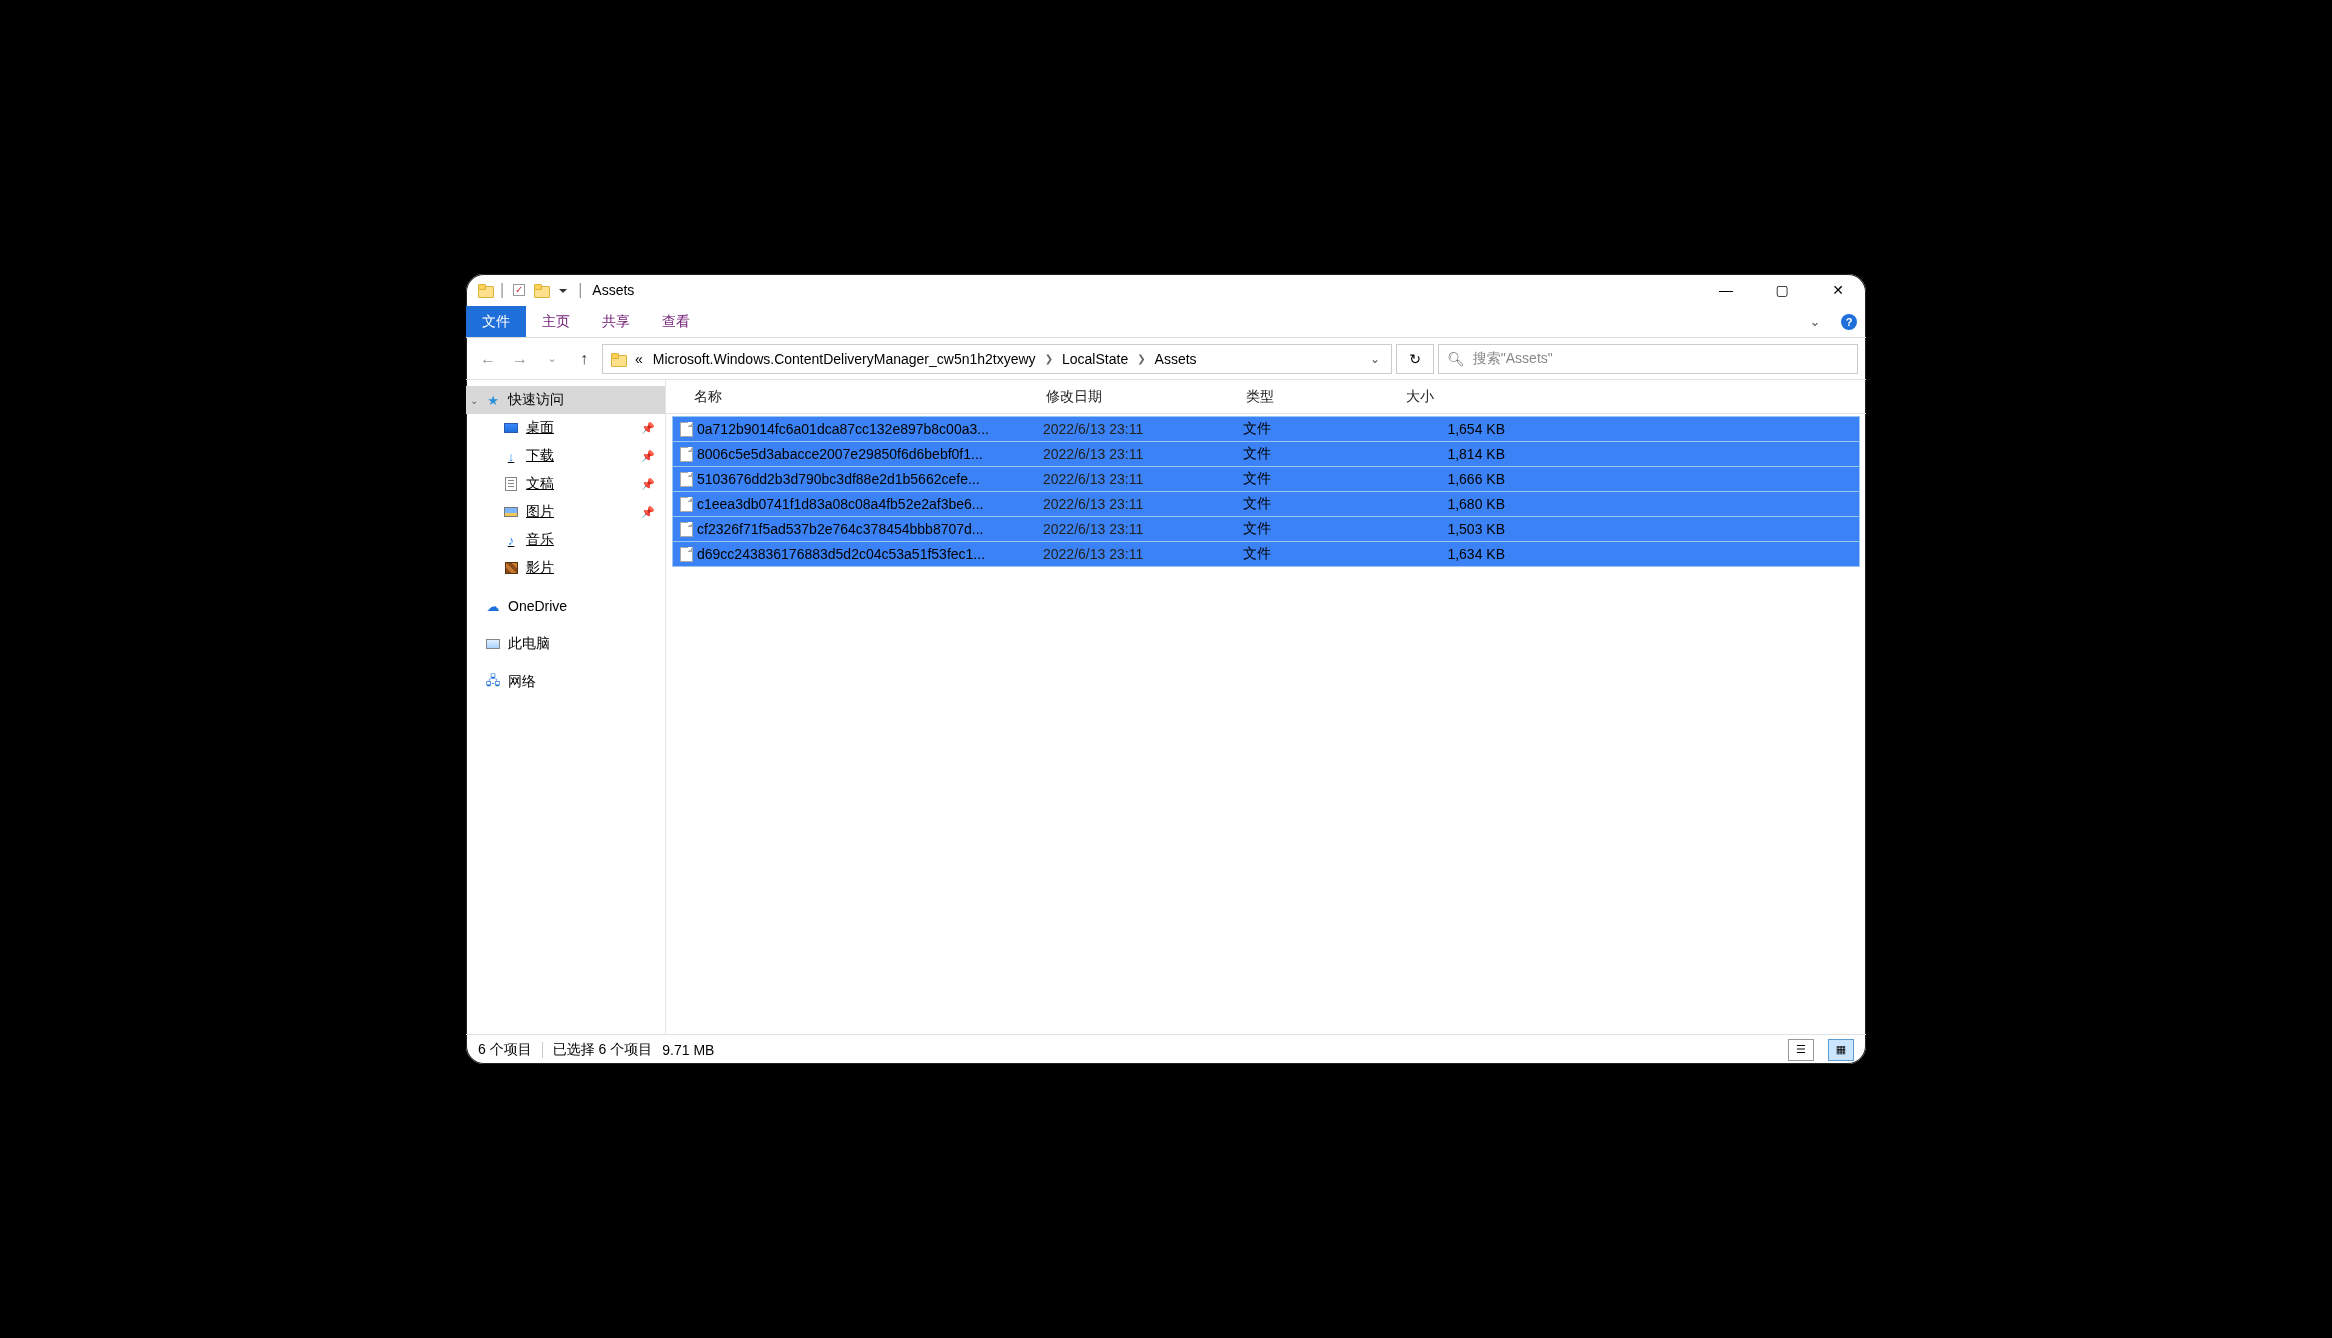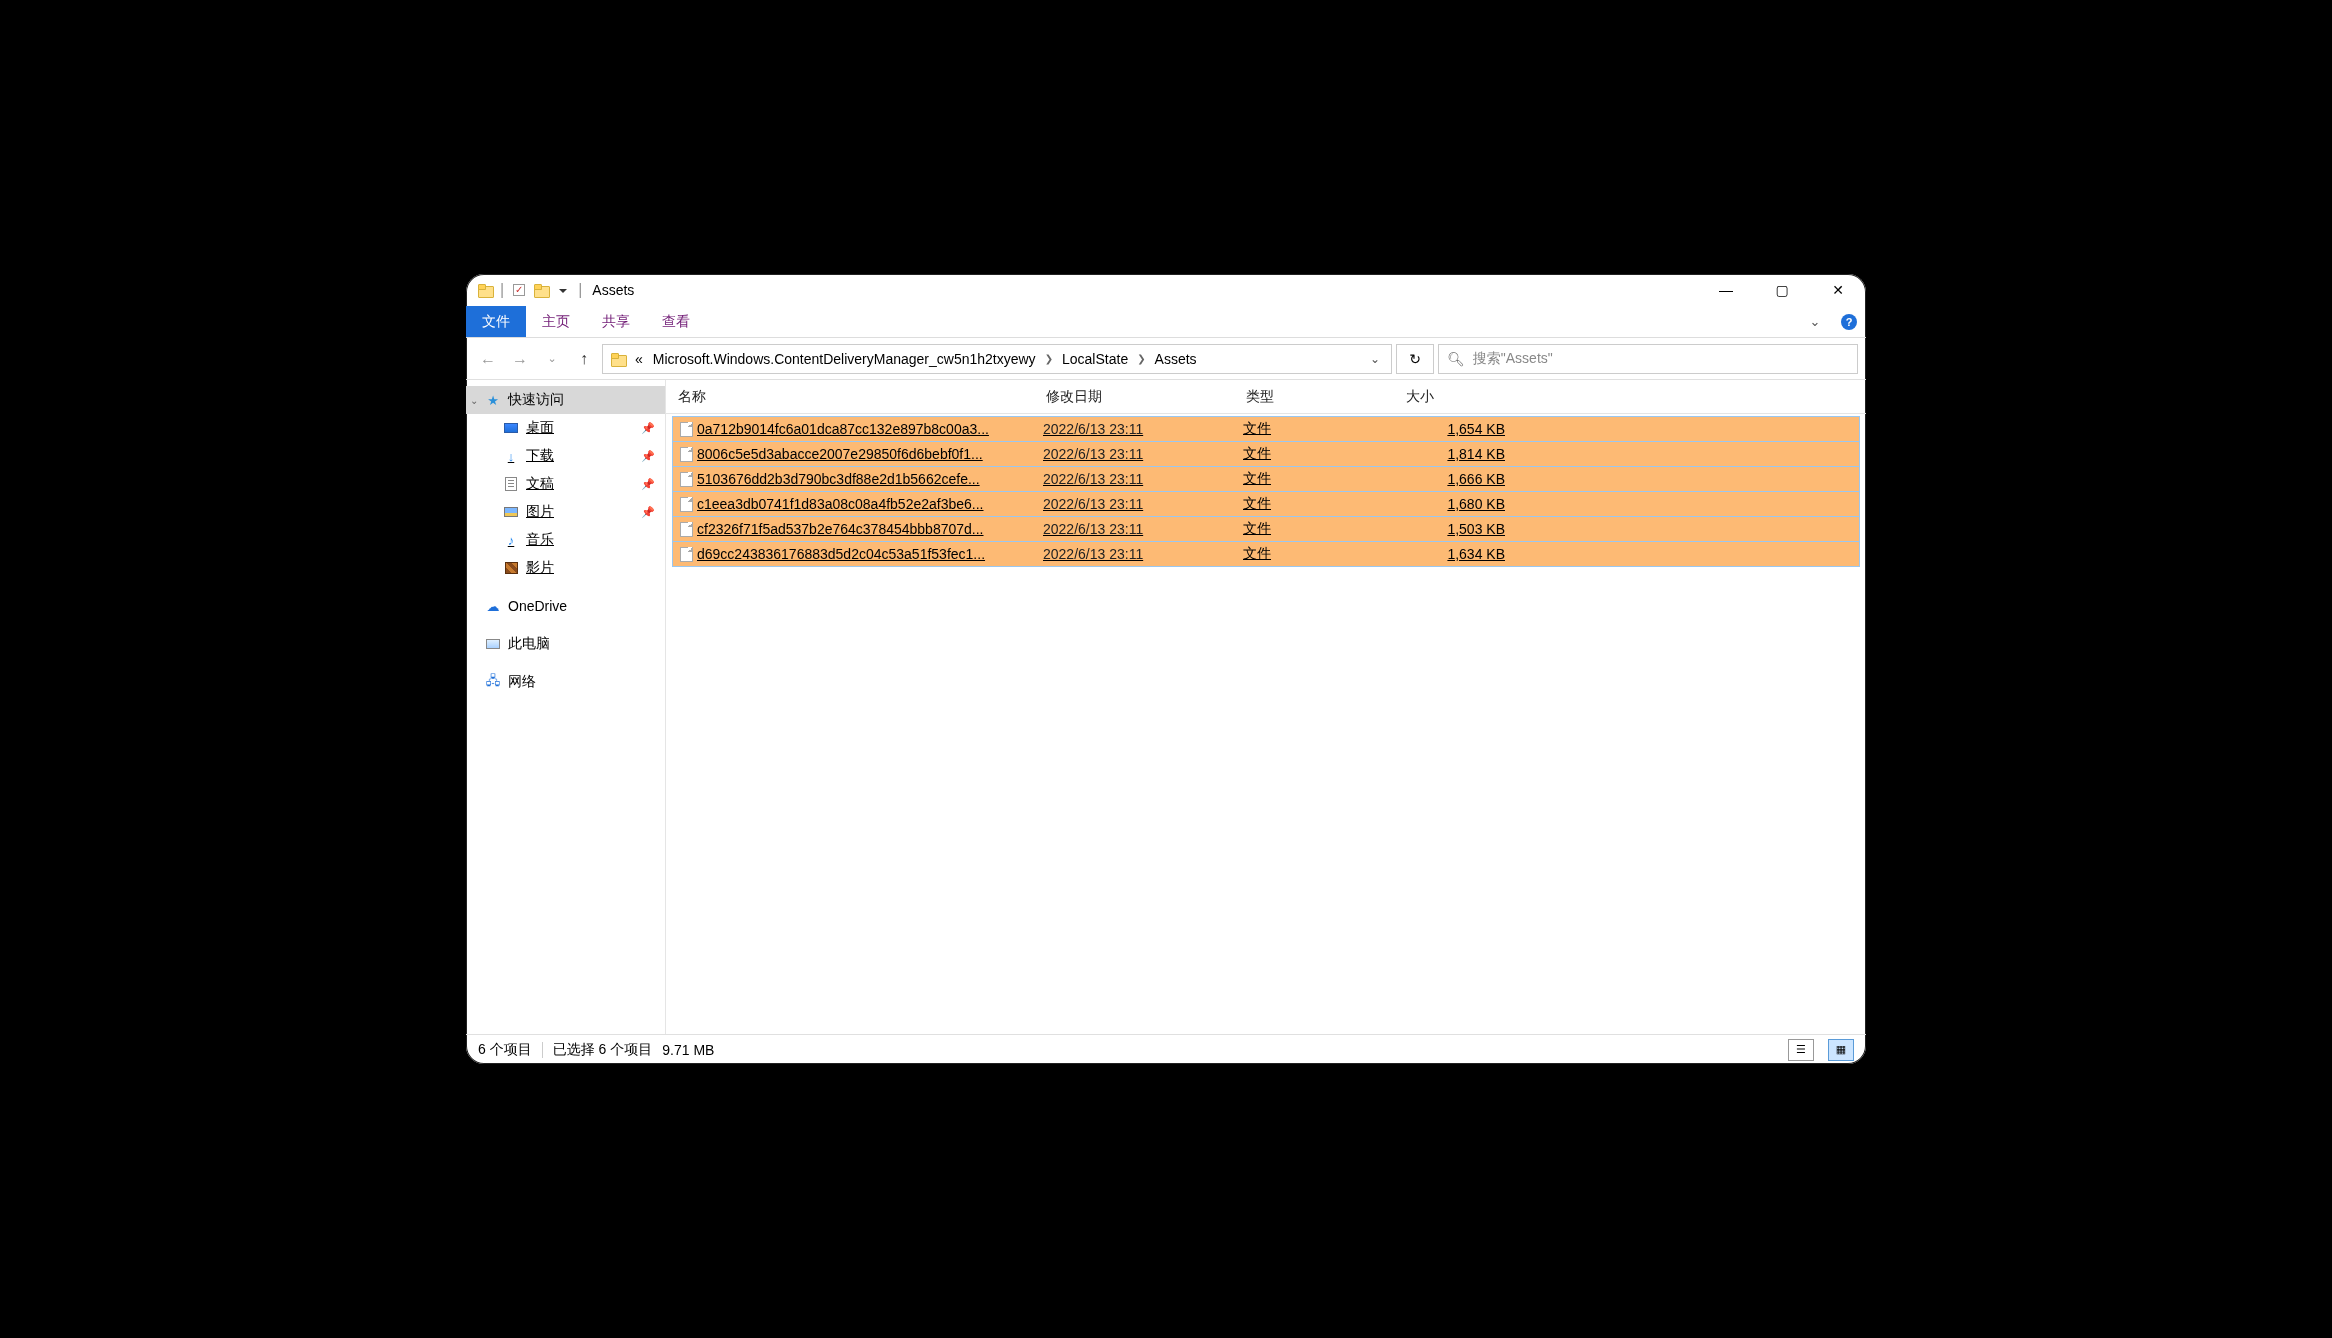--- a/index.html
+++ b/index.html
@@ -71,28 +71,28 @@
   .ic-music { color:#2a8cf0; }
   .ic-video { width:13px; height:12px; background:linear-gradient(45deg,#8a4b1b 25%,#c77a2e 25% 50%,#8a4b1b 50% 75%,#c77a2e 75%); border:1px solid #5a2f0e; }
   .ic-cloud { color:#1e6fd9; }
   .ic-pc { width:14px; height:10px; border:1px solid #888; background:linear-gradient(#e0f0ff,#a9d1ff); }
   .ic-net { color:#1e6fd9; }
 
   
   .content { flex:1; display:flex; flex-direction:column; min-width:0; }
   .cols { height:34px; display:flex; align-items:center; border-bottom:1px solid #e5e5e5; font-size:14px; color:#222; }
   .col { padding-left:10px; border-right:1px solid transparent; }
-  .c-name { width:370px; padding-left:12px; }
+  .c-name { width:370px; padding-left:28px; }
   .c-date { width:200px; }
   .c-type { width:160px; }
   .c-size { width:110px; text-align:left; padding-left:10px;font-family:Liberation Serif, serif; }
 
   .files { flex:1; overflow:auto; padding:2px 6px; }
   .row { height:26px; display:flex; align-items:center; font-size:14px; border-radius:0; }
-  .row.selected { background:#fdba74; border:1px solid #9ac7f0; margin-bottom:-1px;text-decoration:underline; }
+  .row.selected { background:#3b82f6; border:1px solid #9ac7f0; margin-bottom:-1px; }
   .row .ric { width:22px; display:flex; justify-content:center; padding-left:4px; }
   .row .rname { width:348px; padding-left:2px; white-space:nowrap; overflow:hidden; text-overflow:ellipsis; }
   .row .rdate { width:200px; color:#222; }
   .row .rtype { width:160px; }
   .row .rsize { width:110px; text-align:right; padding-right:8px; }
   .file-ic { width:13px; height:15px; background:#fff; border:1px solid #aaa; position:relative; }
   .file-ic::after { content:""; position:absolute; right:-1px; top:-1px; width:5px; height:5px; background:linear-gradient(135deg,#fff 50%,#aaa 50%); }
 
   
   .status { height:30px; border-top:1px solid #e0e0e0; display:flex; align-items:center; padding:0 12px; font-size:14px; gap:10px; }

